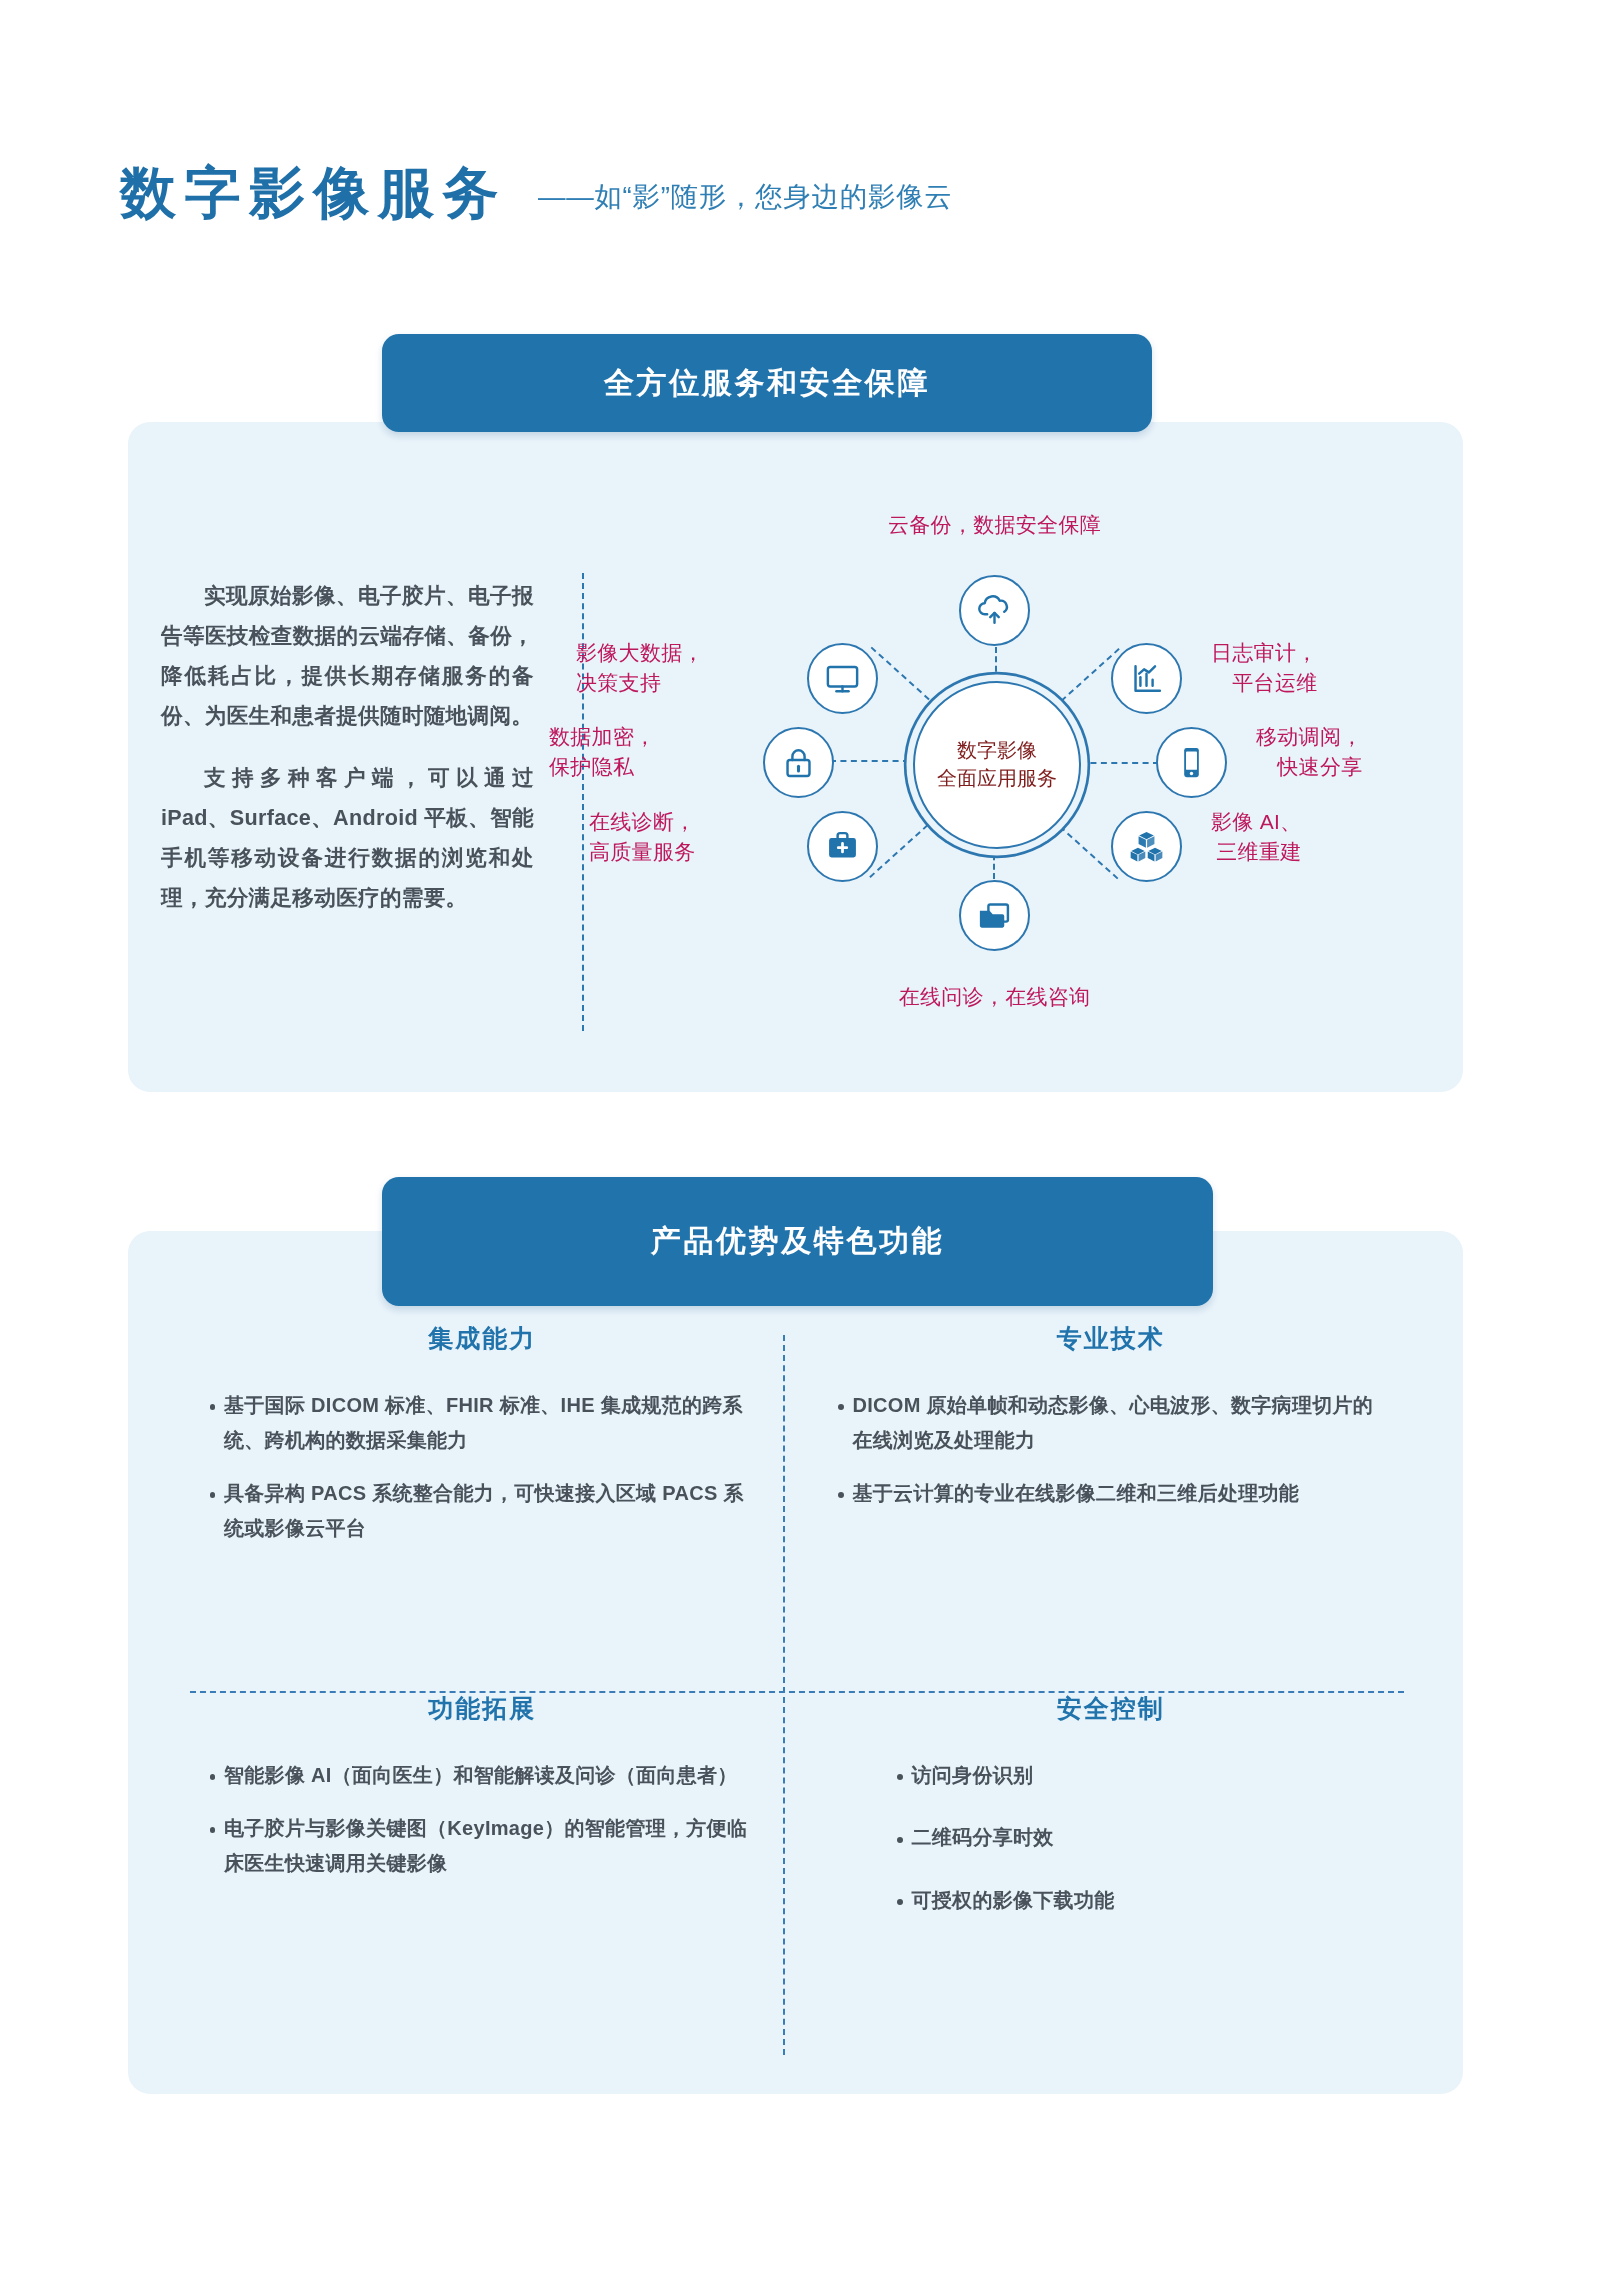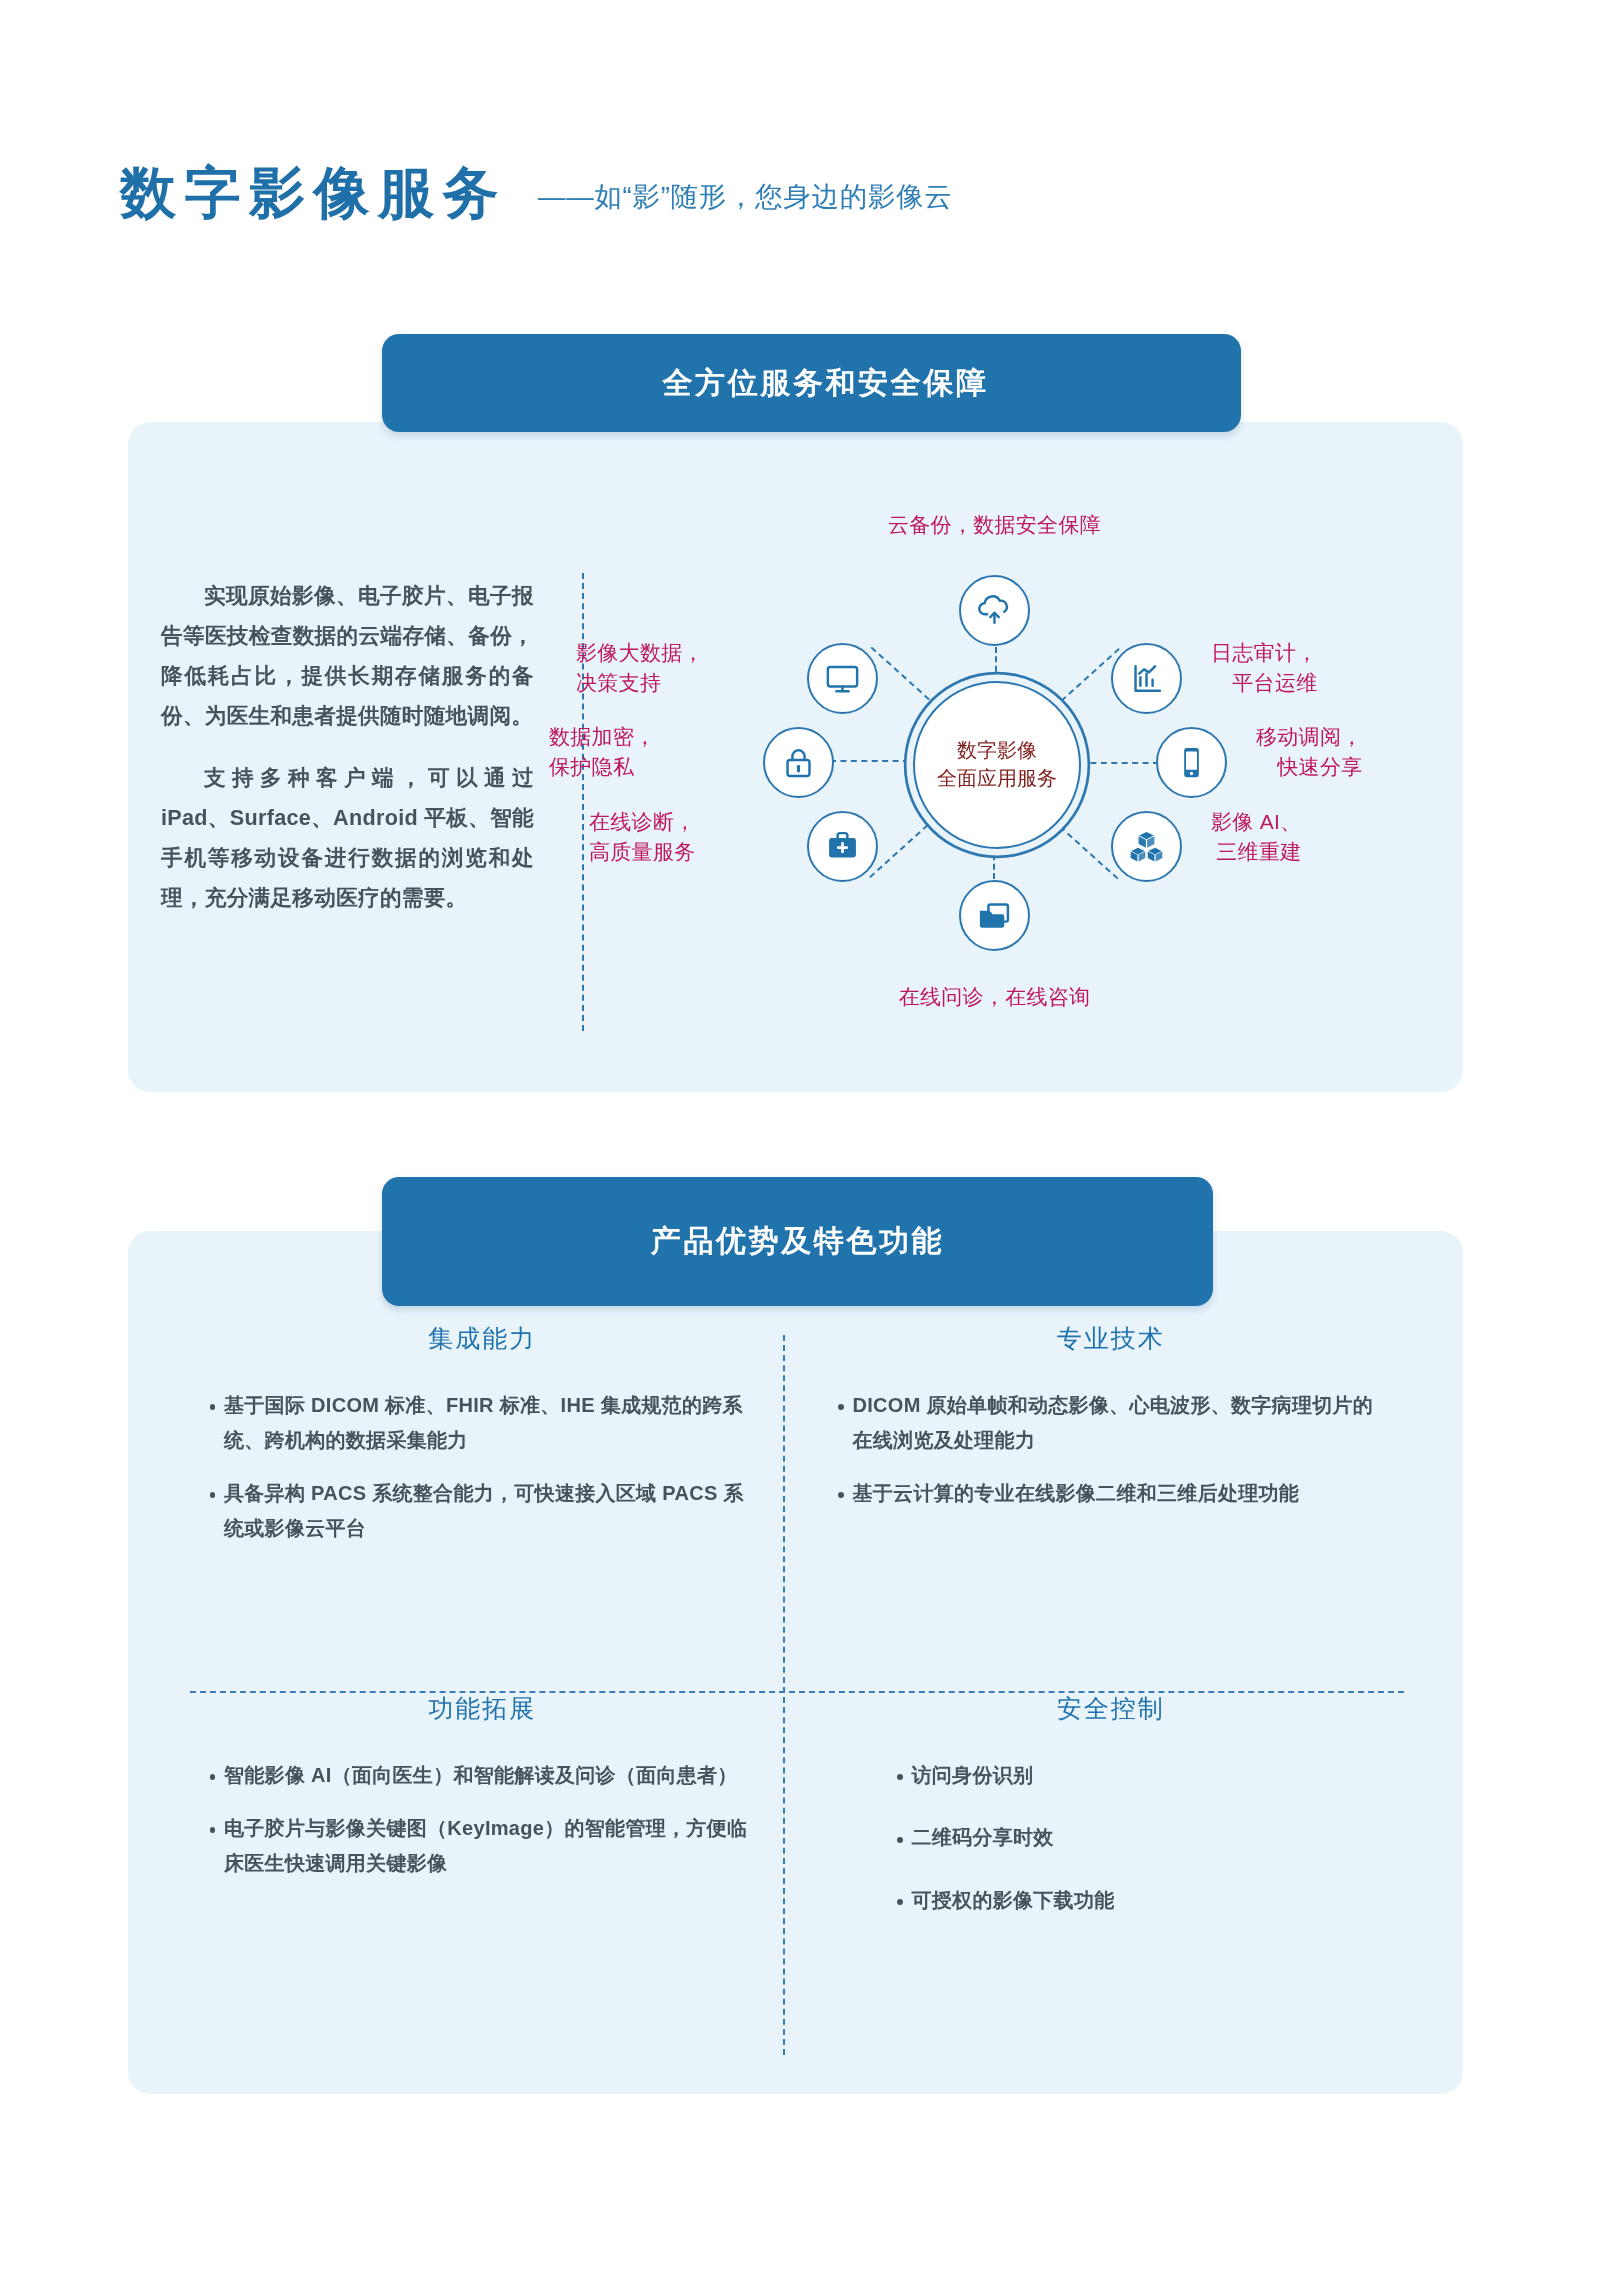--- a/index.html
+++ b/index.html
@@ -63,21 +63,21 @@
     color: #ffffff;
     font-size: 30px;
     font-weight: bold;
     letter-spacing: 2.6px;
     white-space: nowrap;
   }
 
   
   #section-one { left: 0; top: 0; width: 1623px; height: 1152px; }
   #section-one-panel { left: 128px; top: 422px; width: 1335px; height: 670px; }
-  #section-one-header { left: 382px; top: 334px; width: 831px; height: 98px; padding-left: 28px; }
+  #section-one-header { left: 382px; top: 334px; width: 770px; height: 98px; }
 
   #intro-text {
     position: absolute;
     left: 161px;
     top: 576px;
     width: 373px;
     font-size: 21.6px;
     line-height: 1.85;
     color: #49525a;
     letter-spacing: 0.3px;
@@ -171,21 +171,21 @@
     width: 1257px;
     height: 740px;
     display: grid;
     grid-template-columns: 1fr 1fr;
     grid-template-rows: 1fr 1fr;
   }
   .quad { position: relative; padding: 0 39px; box-sizing: border-box; }
   .quad-title {
     text-align: center;
     font-size: 25px;
-    font-weight: normal;
+    font-weight: bold;
     color: #2173ac;
     letter-spacing: 2px;
     margin-bottom: 33px;
   }
   .quad-list { list-style: none; margin: 0; padding: 0; }
   .quad-list li {
     position: relative;
     padding-left: 17px;
     font-size: 20px;
     line-height: 1.74;

